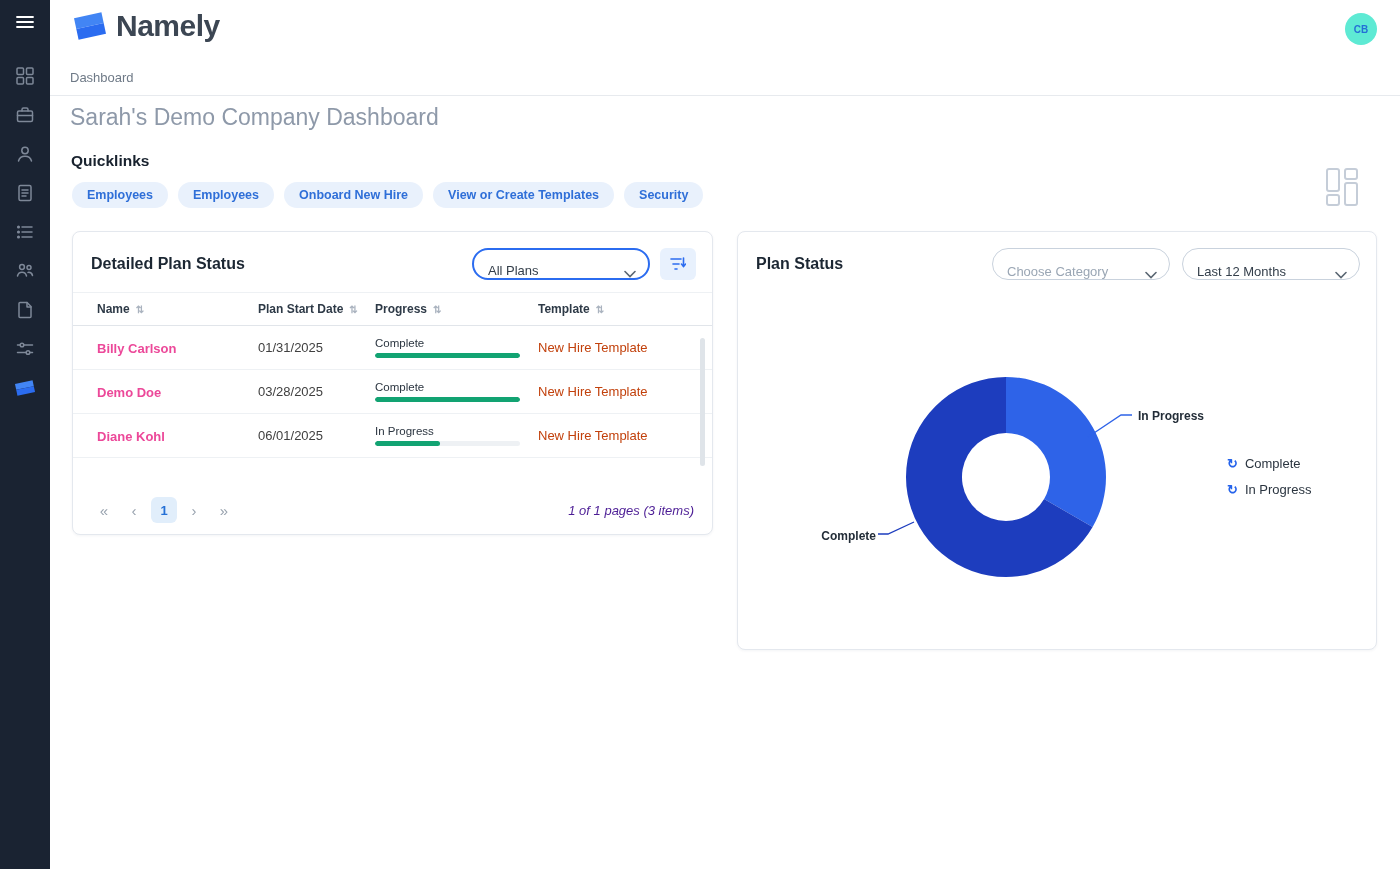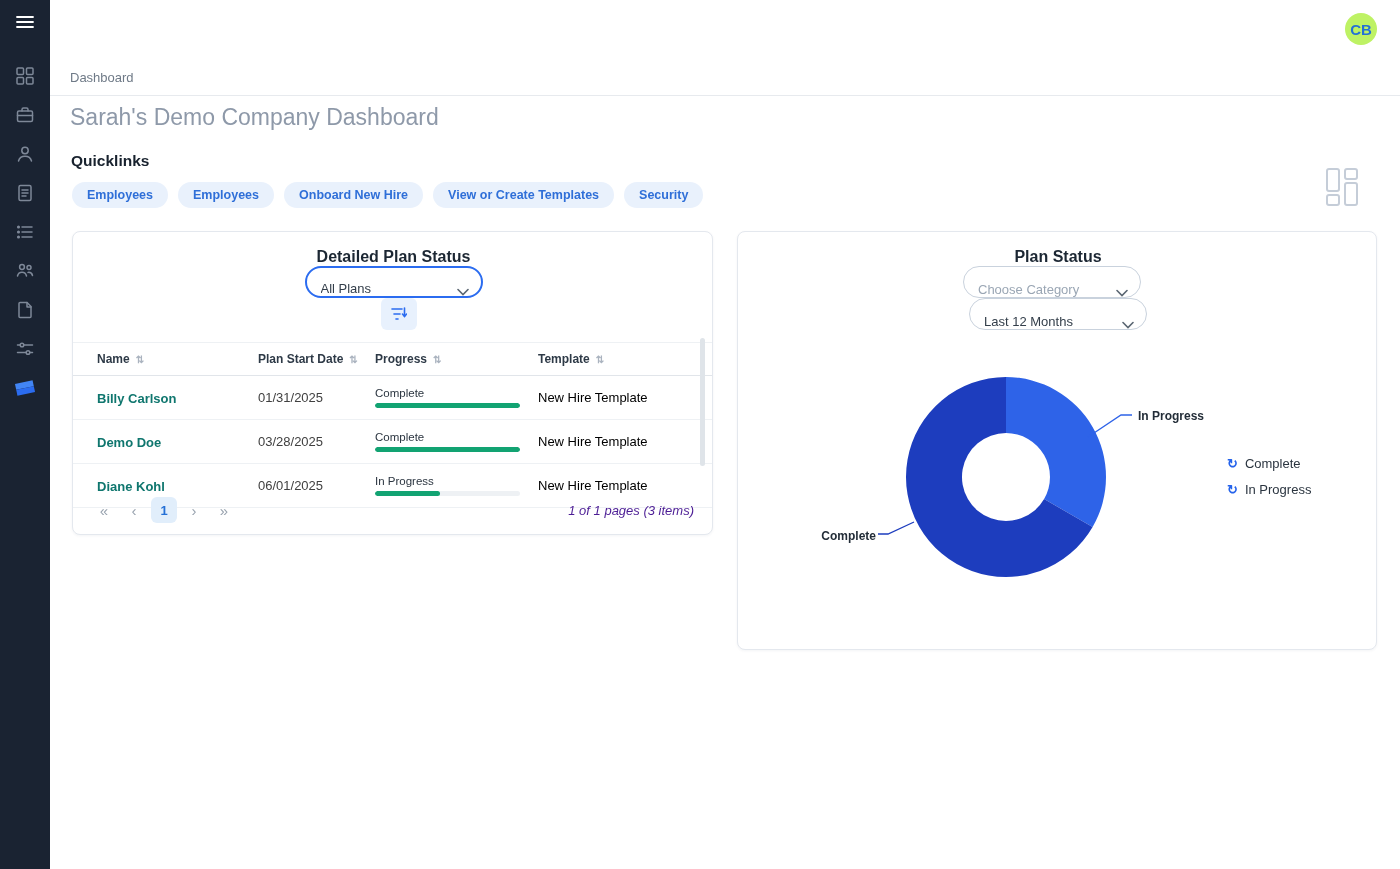--- a/index.html
+++ b/index.html
@@ -20,21 +20,21 @@
   .sb-icons { display:flex; flex-direction:column; align-items:center; gap:0; }
   .sb-icons .sb-btn { height:39px; }
   .sb-icon { stroke:#7e8898; fill:none; stroke-width:1.5; stroke-linecap:round; stroke-linejoin:round; }
 
   
   .header { position:absolute; left:50px; top:0; right:0; height:60px; background:#fff; }
   .logo { position:absolute; left:20px; top:8px; display:flex; align-items:center; gap:6px; cursor:pointer; }
   .logo-text { font-size:30px; font-weight:800; color:#3c4653; letter-spacing:-0.5px; }
   .avatar {
     position:absolute; right:23px; top:13px; width:32px; height:32px; border-radius:50%;
-    background:#bef264; color:#2470d6; font-size:15px; font-weight:700;
+    background:#5eead4; color:#2470d6; font-size:10px; font-weight:700;
     display:flex; align-items:center; justify-content:center; cursor:pointer;
   }
 
   .breadcrumb { position:absolute; left:70px; top:70px; font-size:13px; color:#6f7a87; cursor:pointer; }
   .top-divider { position:absolute; left:50px; top:95px; right:0; height:1px; background:#e7eaee; }
 
   .page-title { position:absolute; left:70px; top:104px; font-size:23px; font-weight:400; color:#8e99a9; }
 
   .quicklinks-heading { position:absolute; left:71px; top:152px; font-size:15.5px; font-weight:700; color:#18222e; }
   .pills { position:absolute; left:72px; top:182px; display:flex; gap:10px; }
@@ -46,21 +46,21 @@
   .widget-icon { position:absolute; left:1325px; top:167px; cursor:pointer; }
 
   
   .card {
     position:absolute; background:#fff; border:1px solid #e4e8ee; border-radius:8px;
     box-shadow:0 1px 3px rgba(20,40,80,0.05);
   }
   .card-left  { left:72px;  top:231px; width:641px; height:304px; }
   .card-right { left:737px; top:231px; width:640px; height:419px; }
 
-  .card-head { display:flex; align-items:center; padding:16px 16px 12px 18px;flex-direction:column; }
+  .card-head { display:flex; align-items:center; padding:16px 16px 12px 18px; }
   .card-title { font-size:16px; font-weight:700; color:#1c2733; flex:0 0 auto; }
   .head-spacer { flex:1; }
 
   .select {
     height:32px; border:1px solid #c9d2dd; border-radius:16px; background:#fff;
     display:flex; align-items:flex-end; padding:0 12px 0 14px; font-size:13px; color:#333e4a;
     cursor:pointer; position:relative; gap:8px;
   }
   .select .sel-label { flex:1; white-space:nowrap; overflow:hidden; }
   .select-focused { border:2px solid #2b6cf0; }
@@ -73,23 +73,23 @@
     display:flex; align-items:center; justify-content:center; cursor:pointer;
   }
 
   
   .tbl { padding:0; }
   .trow { display:grid; grid-template-columns:161px 117px 163px 1fr; align-items:center; padding:0 24px; }
   .thead { height:34px; border-top:1px solid #eef1f4; border-bottom:1px solid #e1e5ea; }
   .th { font-size:12px; font-weight:700; color:#2e3a47; display:flex; align-items:center; gap:6px; cursor:pointer; }
   .sort-glyph { font-size:10px; color:#aab3bf; }
   .tr { height:44px; border-bottom:1px solid #eef1f4; }
-  .cell-name a { color:#0f766e; font-weight:700; font-size:13px; text-decoration:none; cursor:pointer; }
+  .cell-name a { color:#ec4899; font-weight:700; font-size:13px; text-decoration:none; cursor:pointer; }
   .cell-date { font-size:13px; color:#404040; }
-  .cell-template { font-size:13px; color:#000000; }
+  .cell-template { font-size:13px; color:#c2410c; }
   .prog-label { font-size:11.5px; color:#2b3540; margin-bottom:4px; }
   .prog-track { width:145px; height:5px; border-radius:3px; background:#eef1f4; overflow:hidden; }
   .prog-fill { height:100%; border-radius:3px; background:#12a372; }
   .tbl-scrollbar { position:absolute; right:7px; top:106px; width:5px; height:128px; border-radius:3px; background:#dfe4e9; cursor:pointer; }
 
   
   .pager { position:absolute; left:0; right:0; bottom:0; height:48px; display:flex; align-items:center; padding:0 18px; gap:4px; }
   .pg-btn { background:none; border:none; color:#98a2ae; font-size:15px; width:26px; height:26px; cursor:pointer;
             display:flex; align-items:center; justify-content:center; font-family:"Liberation Sans", sans-serif; }
   .pg-current { background:#e1eefb; color:#2470d6; border-radius:6px; font-size:13px; font-weight:600; }
@@ -186,20 +186,29 @@
           <g transform="rotate(-12 11 10)">
             <rect x="2" y="4" width="18" height="6" fill="#4285f4"></rect>
             <rect x="2" y="10" width="18" height="6" fill="#2b6cf0"></rect>
           </g>
         </svg>
     </button>
   </div>
 </nav>
 
 <header class="header">
+  <div class="logo">
+    <svg width="40" height="36" viewBox="0 0 40 36">
+        <g transform="rotate(-12 20 18)">
+          <rect x="6" y="7" width="28" height="11" fill="#4285f4"></rect>
+          <rect x="6" y="18" width="28" height="11" fill="#2b6cf0"></rect>
+        </g>
+      </svg>
+    <span class="logo-text">Namely</span>
+  </div>
   <div class="avatar">CB</div>
 </header>
 
 <div class="breadcrumb">Dashboard</div>
 <div class="top-divider"></div>
 
 <h1 class="page-title">Sarah's Demo Company Dashboard</h1>
 
 <h2 class="quicklinks-heading">Quicklinks</h2>
 <div class="pills">

